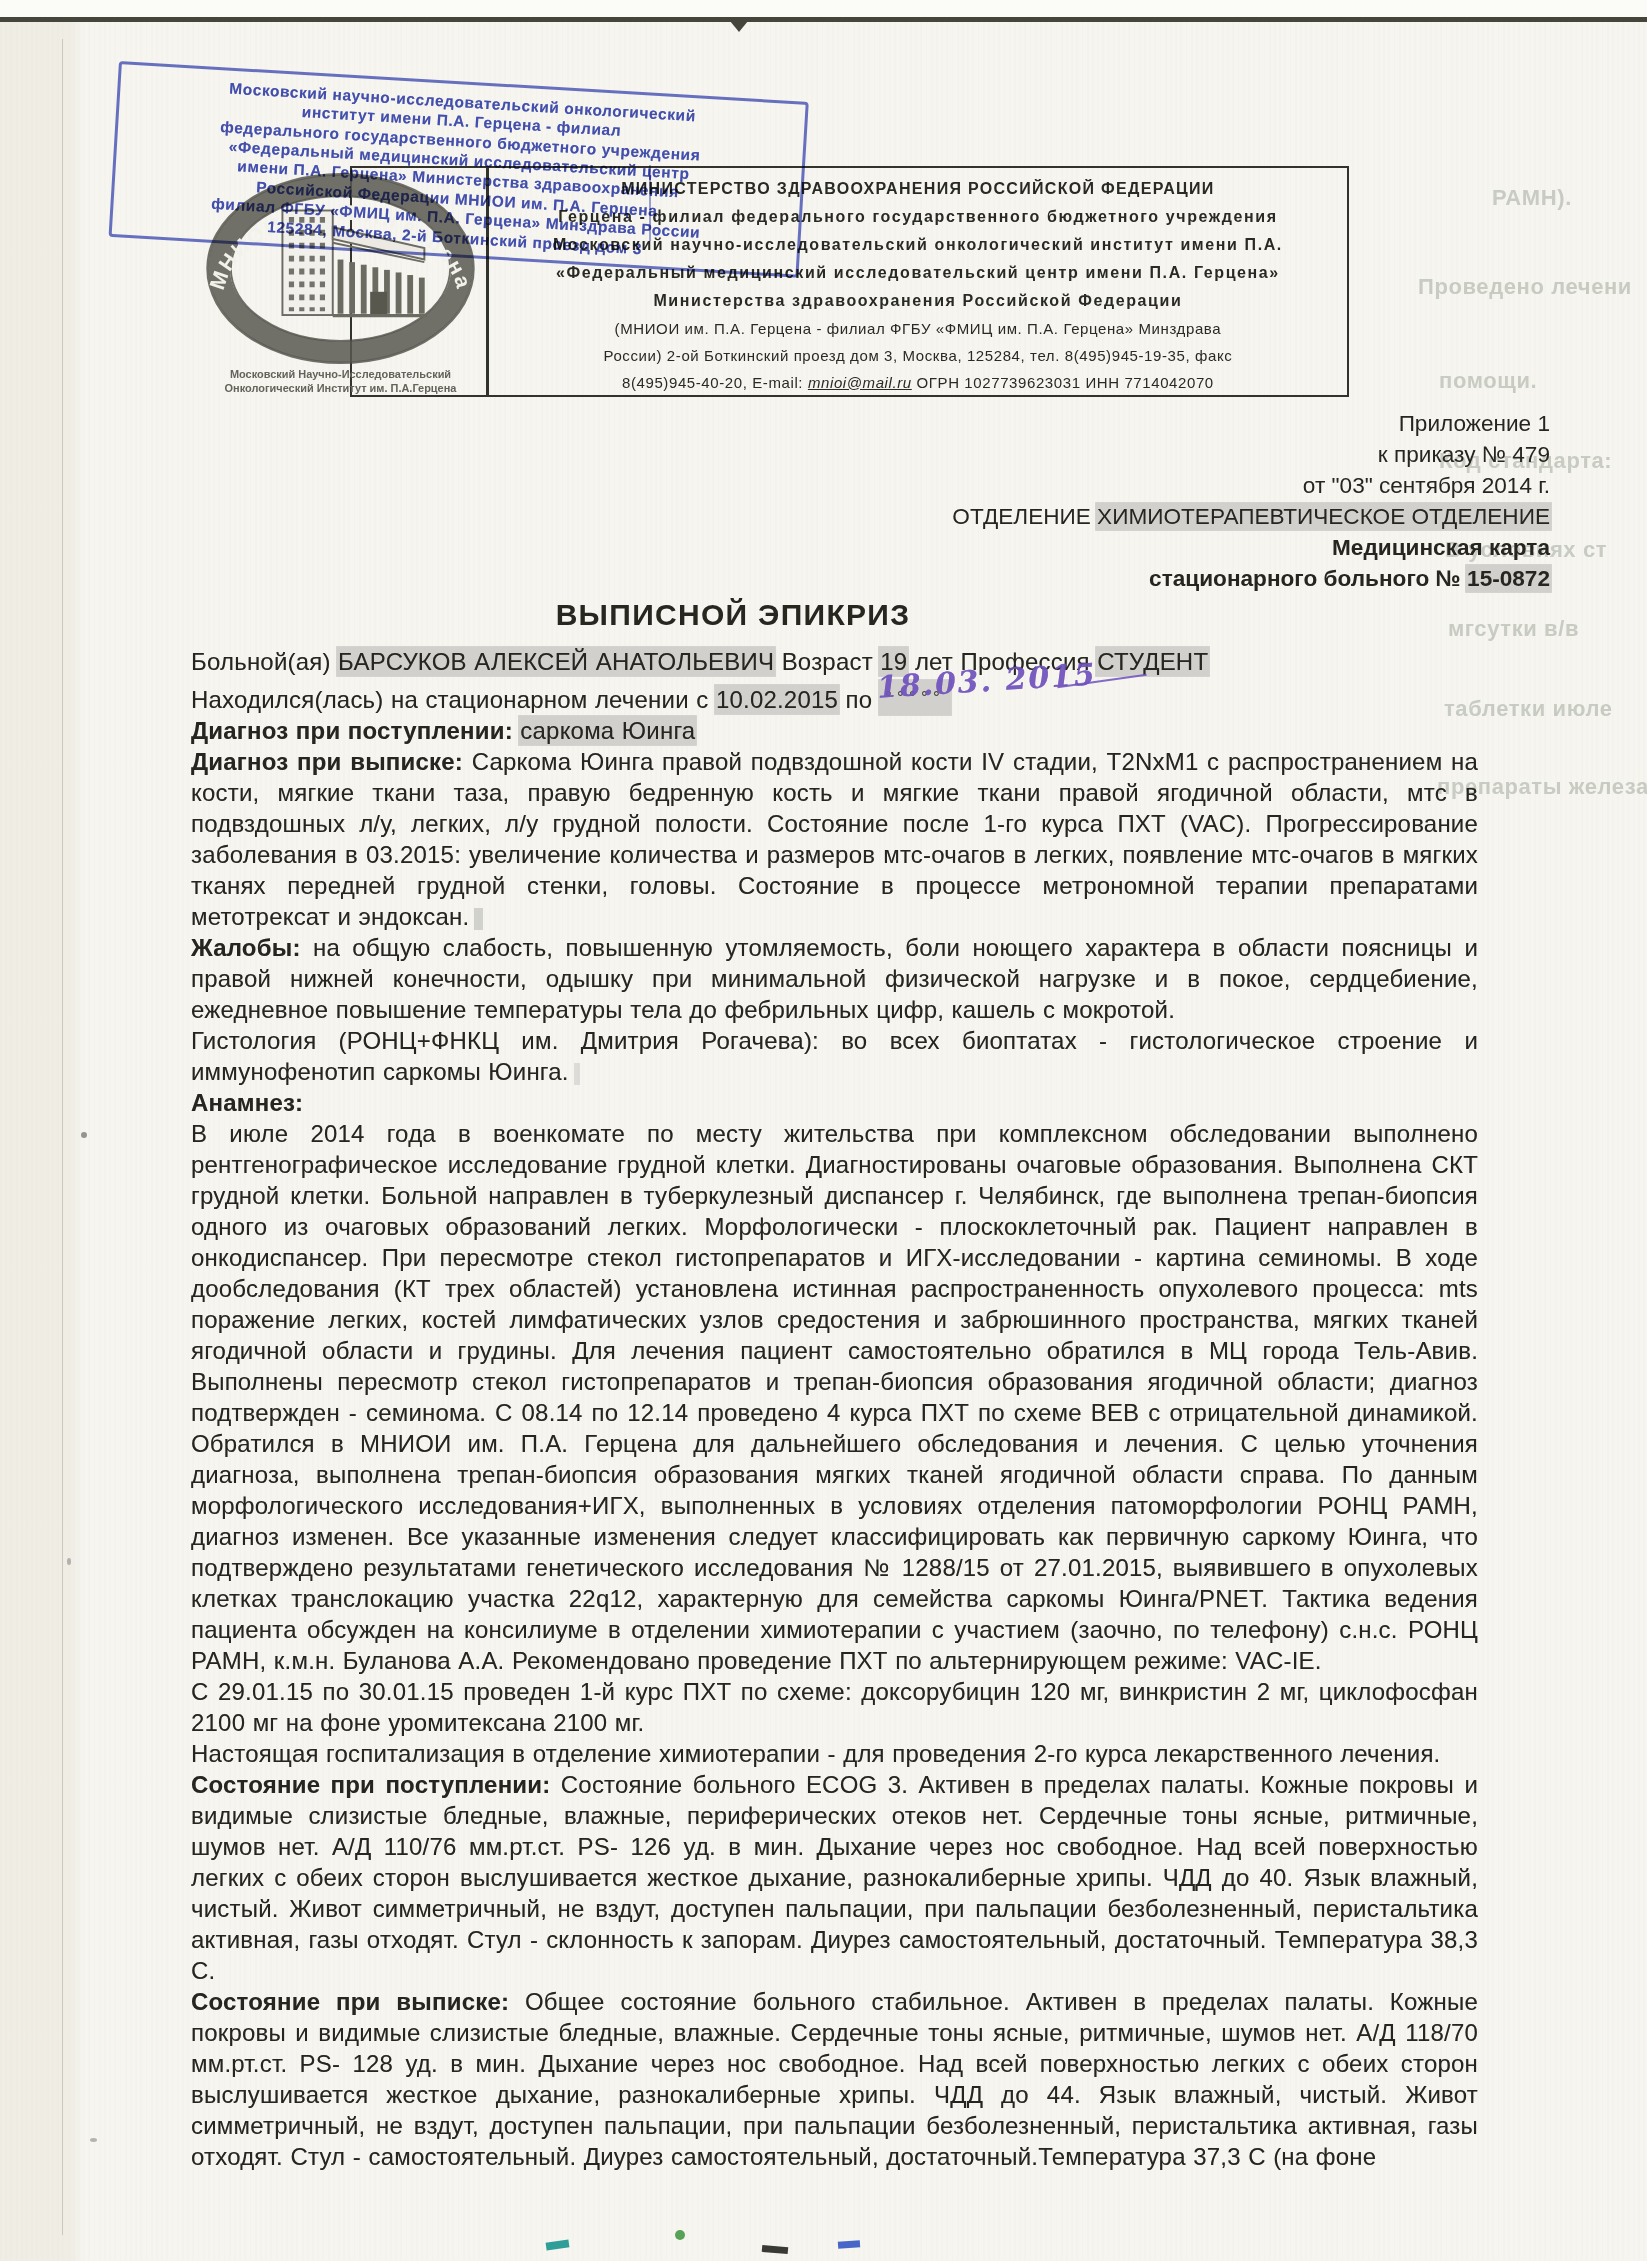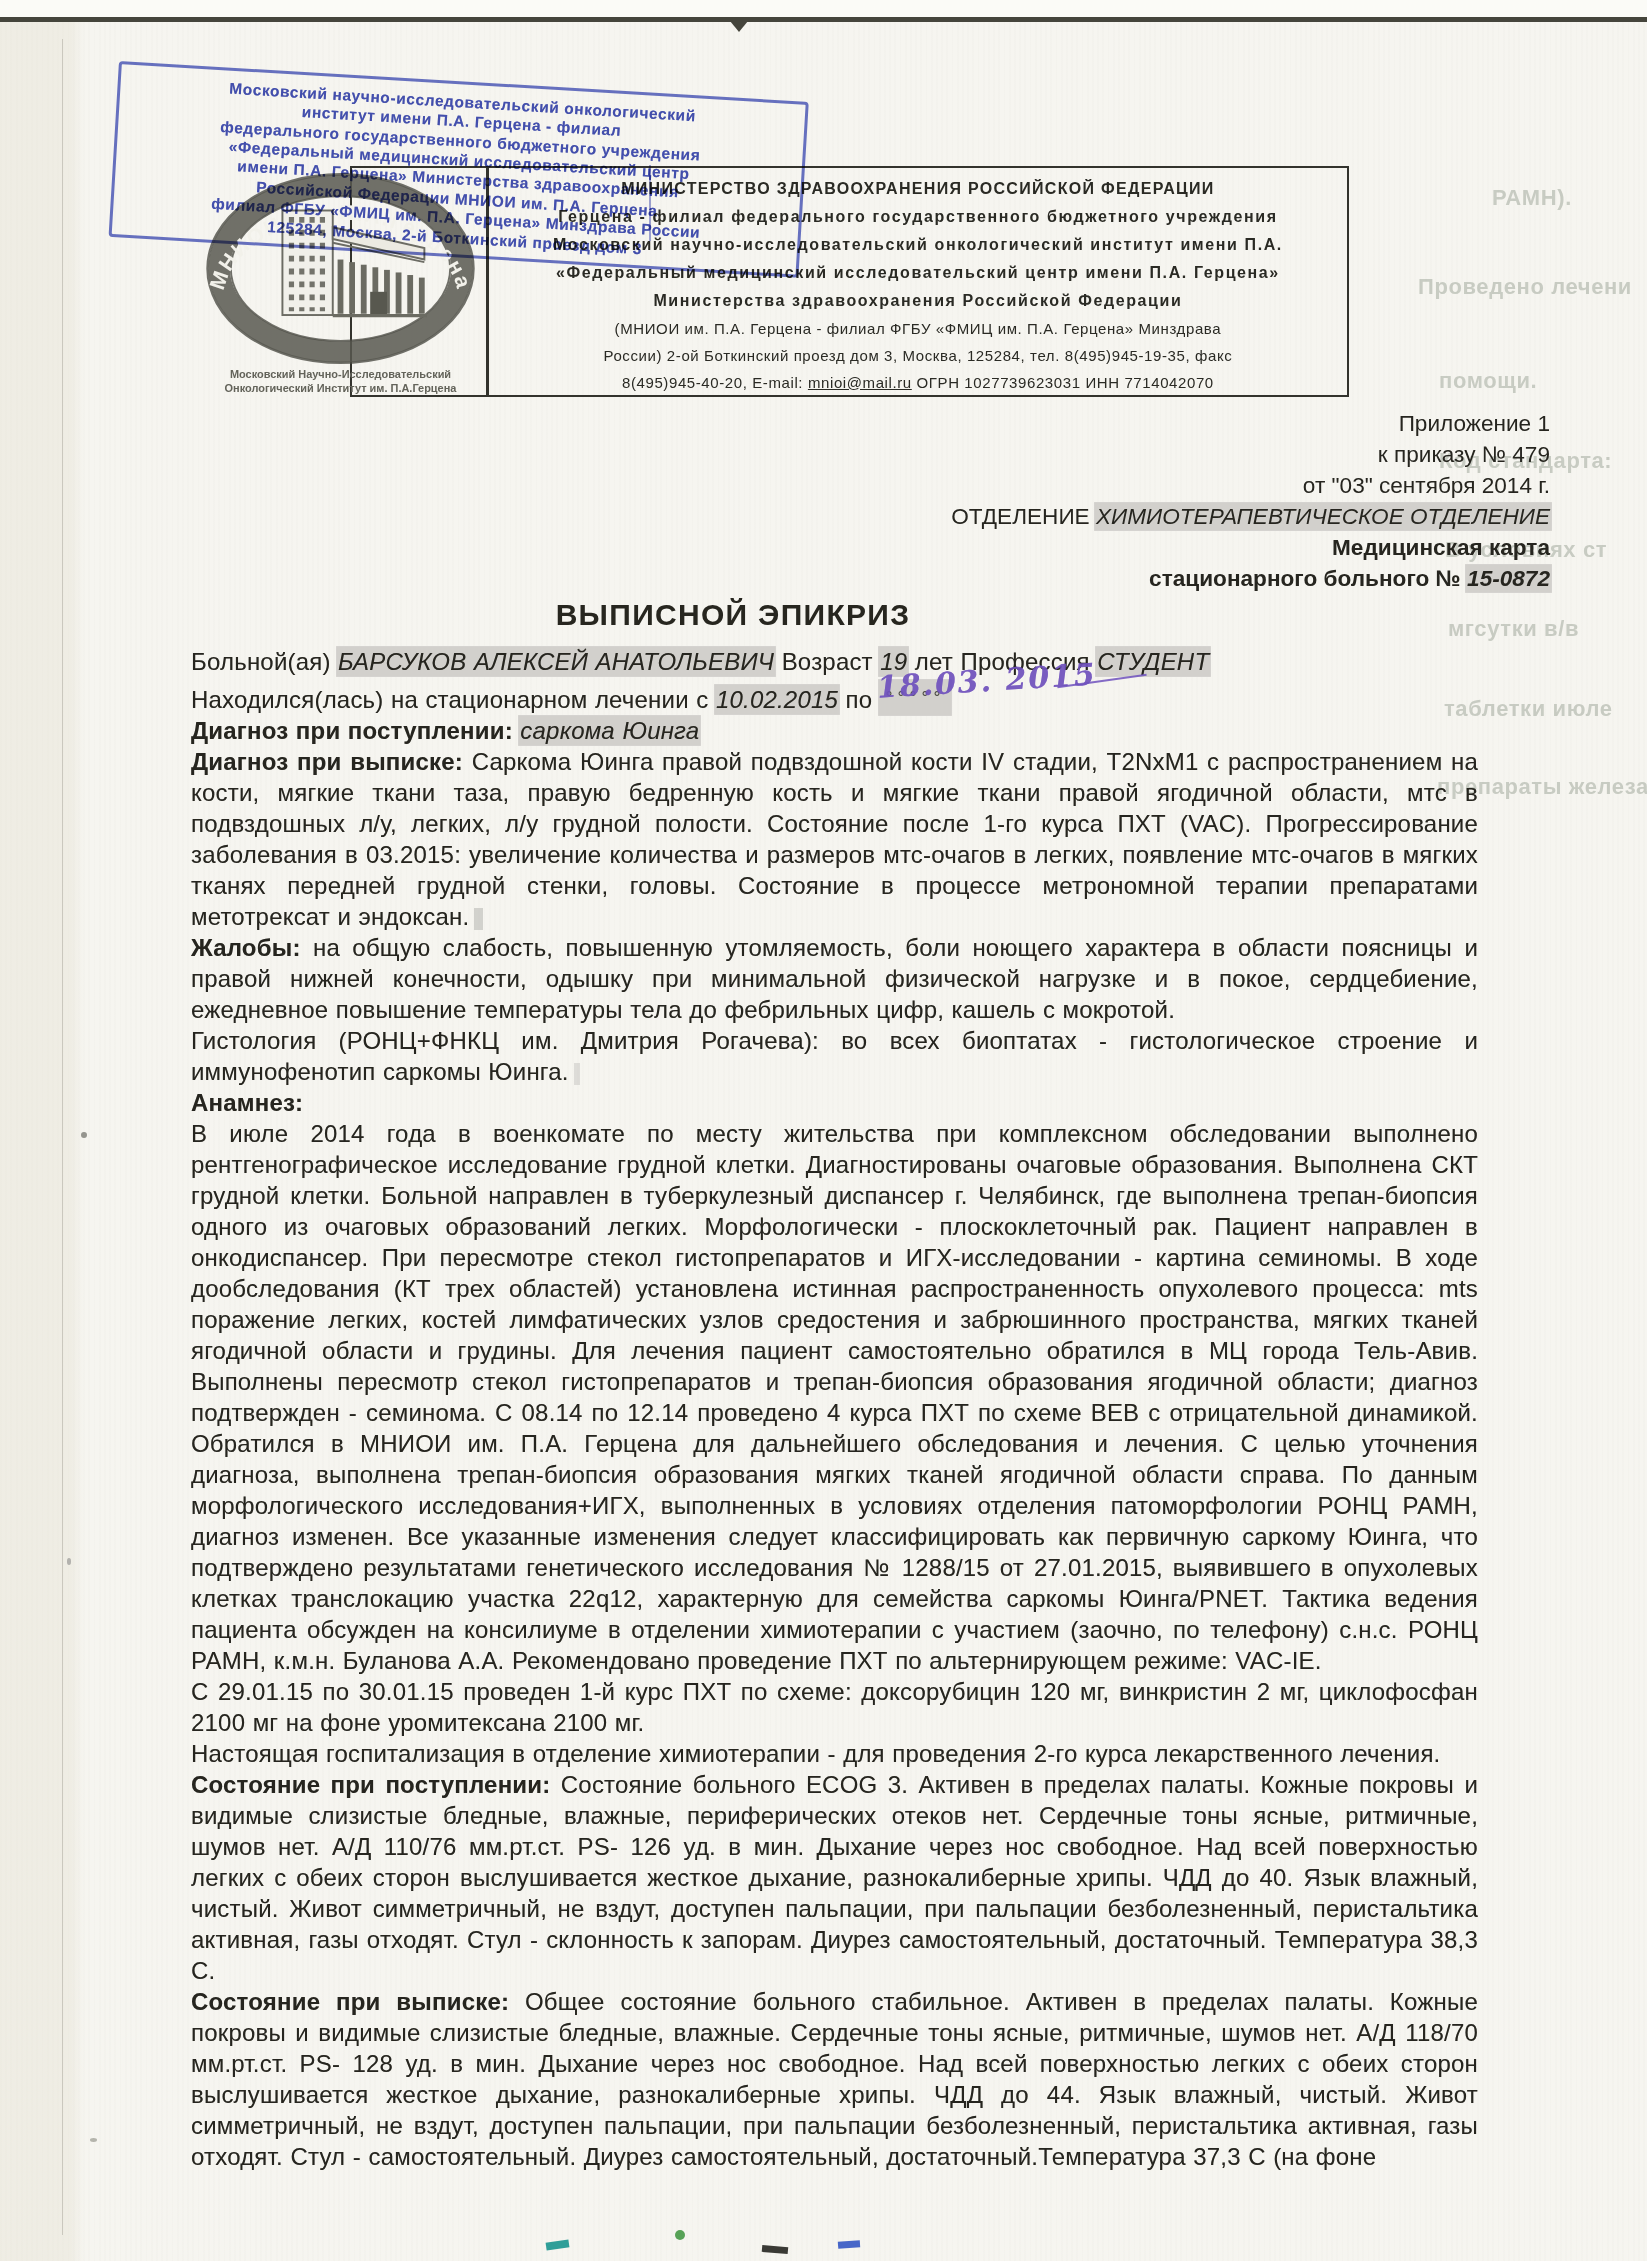--- a/index.html
+++ b/index.html
@@ -36,21 +36,21 @@
   .g7{left:1437px;top:774px;}
   
   .hbox{position:absolute;left:350px;top:166px;width:995px;height:227px;
     border:2.6px solid #33332d;z-index:1;background:rgba(255,255,255,.0);}
   .hdiv{position:absolute;left:134px;top:0;bottom:0;width:2.6px;background:#33332d;}
   .ministry{position:absolute;left:142px;right:5.2px;top:6.5px;text-align:center;}
   .mline{white-space:nowrap;color:#2a2a24;}
   .mline.b1{font-size:16px;font-weight:700;letter-spacing:1.3px;line-height:28px;}
   .mline.b{font-size:16px;font-weight:700;letter-spacing:1.6px;line-height:28px;}
   .mline.reg{font-size:15px;font-weight:400;letter-spacing:0.6px;line-height:27px;}
-  .email{text-decoration:underline;}
+  .email{text-decoration:underline;font-style:italic;}
   
   .emblem{position:absolute;left:205px;top:173px;z-index:2;}
   
   .stamp{position:absolute;left:119px;top:61px;width:685px;z-index:6;
     transform:rotate(3.4deg);transform-origin:0 0;
     border:3.2px solid rgba(64,78,188,.78);border-radius:3.9px;
     padding:7.8px 0 6.5px;mix-blend-mode:multiply;}
   .sline{font-size:15.5px;line-height:19.4px;font-weight:700;letter-spacing:0.6px;
     color:rgba(58,72,180,.88);text-align:center;white-space:nowrap;
     text-shadow:0 0 0.6px rgba(58,72,180,.5);}
@@ -62,21 +62,21 @@
   .aline{white-space:nowrap;}
   .aline.bold{font-weight:700;}
   
   .title{position:absolute;left:0;top:598px;width:1466px;text-align:center;
     font-size:30px;font-weight:700;letter-spacing:1.3px;z-index:3;}
   
   .doc-body{position:absolute;left:191px;top:646px;width:1287px;z-index:3;
     font-size:24px;line-height:31px;letter-spacing:0.2px;word-spacing:0.6px;
     text-align:justify;color:#26251f;text-shadow:0 0 0.6px rgba(60,60,50,.30);}
   .doc-body p{margin:0;}
-  .hl{background:#d2d0cc;box-shadow:0 0 0 1.9px #d2d0cc;font-style:italic;}
+  .hl{background:#d2d0cc;box-shadow:0 0 0 1.9px #d2d0cc;}
   .smudge{display:inline-block;width:9px;height:22px;background:#b5b4b0;
     opacity:.55;margin-left:5.2px;vertical-align:middle;}
   .smudge.light{opacity:.38;width:6.5px;}
   
   .hw-wrap{position:relative;display:inline-block;width:233px;height:31px;vertical-align:baseline;}
   .circles{font-size:17px;letter-spacing:5.2px;color:#4a4a42;padding:1.3px 5.2px;position:absolute;left:0;top:3.9px;}
   .hw{position:absolute;left:-2.6px;top:-11.6px;font-family:"DejaVu Serif",serif;
     font-style:italic;font-weight:600;font-size:30px;color:#6f51bd;
     transform:rotate(-3.5deg);letter-spacing:1.9px;white-space:nowrap;opacity:.92;
     text-shadow:0 0 0.6px rgba(111,81,189,.5);background:none;}

